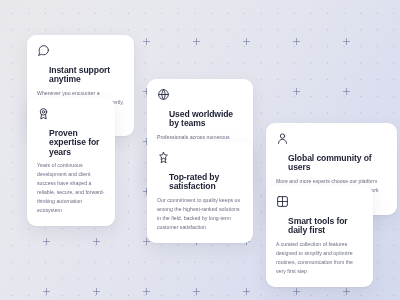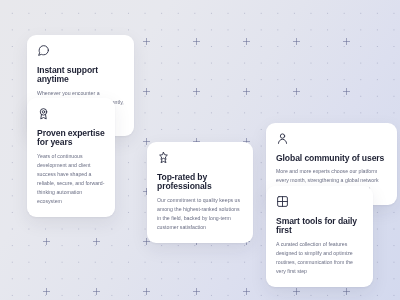--- a/index.html
+++ b/index.html
@@ -85,21 +85,21 @@
     width: 13px;
     height: 13px;
   }
 
   .card-title {
     font-size: 8.6px;
     font-weight: bold;
     color: #1d2033;
     letter-spacing: -0.1px;
     line-height: 1.1;
-    margin: 0 0 4px 0;
+    margin: 0 0 4px 12px;
   }
 
   .card-body {
     font-size: 5.2px;
     line-height: 1.72;
     color: #6a6e84;
     margin: 0;
     letter-spacing: 0.01px;
   }
 
@@ -176,28 +176,39 @@
         <span class="card-icon">
           <svg viewBox="0 0 24 24" fill="none" stroke="currentColor" stroke-width="1.7" stroke-linecap="round" stroke-linejoin="round">
             <circle cx="12" cy="9" r="6"></circle>
             <circle cx="12" cy="9" r="2.3"></circle>
             <path d="M8.2 14.2 7 22l5-2.6L17 22l-1.2-7.8"></path>
           </svg>
         </span>
         <h3 class="card-title">Proven expertise for years</h3>
         <p class="card-body">Years of continuous development and client success have shaped a reliable, secure, and forward-thinking automation ecosystem</p>
       </div>
+      <div class="card" id="card-2">
+        <span class="card-icon">
+          <svg viewBox="0 0 24 24" fill="none" stroke="currentColor" stroke-width="1.7" stroke-linecap="round" stroke-linejoin="round">
+            <circle cx="12" cy="12" r="9"></circle>
+            <path d="M3 12h18"></path>
+            <path d="M12 3a14 14 0 0 1 0 18 14 14 0 0 1 0-18z"></path>
+          </svg>
+        </span>
+        <h3 class="card-title">Used worldwide by teams</h3>
+        <p class="card-body">Professionals across numerous regions rely on our technology to scale outreach and manage operations with confidence and precision</p>
+      </div>
       <div class="card" id="card-3">
         <span class="card-icon">
           <svg viewBox="0 0 24 24" fill="none" stroke="currentColor" stroke-width="1.7" stroke-linecap="round" stroke-linejoin="round">
             <path d="M12 2.6l2.3 4.3 4.8.7-3.5 3.4.9 4.8-4.5-2.4-4.5 2.4.9-4.8L4.9 7.6l4.8-.7z"></path>
             <path d="M9 17l-1.6 4.4L12 19.4l4.6 2L15 17"></path>
           </svg>
         </span>
-        <h3 class="card-title">Top-rated by professionals</h3>
+        <h3 class="card-title">Top-rated by satisfaction</h3>
         <p class="card-body">Our commitment to quality keeps us among the highest-ranked solutions in the field, backed by long-term customer satisfaction</p>
       </div>
       <div class="card" id="card-4">
         <span class="card-icon">
           <svg viewBox="0 0 24 24" fill="none" stroke="currentColor" stroke-width="1.7" stroke-linecap="round" stroke-linejoin="round">
             <circle cx="12" cy="7.5" r="4"></circle>
             <path d="M4.5 21a7.5 7.5 0 0 1 15 0"></path>
           </svg>
         </span>
         <h3 class="card-title">Global community of users</h3>

